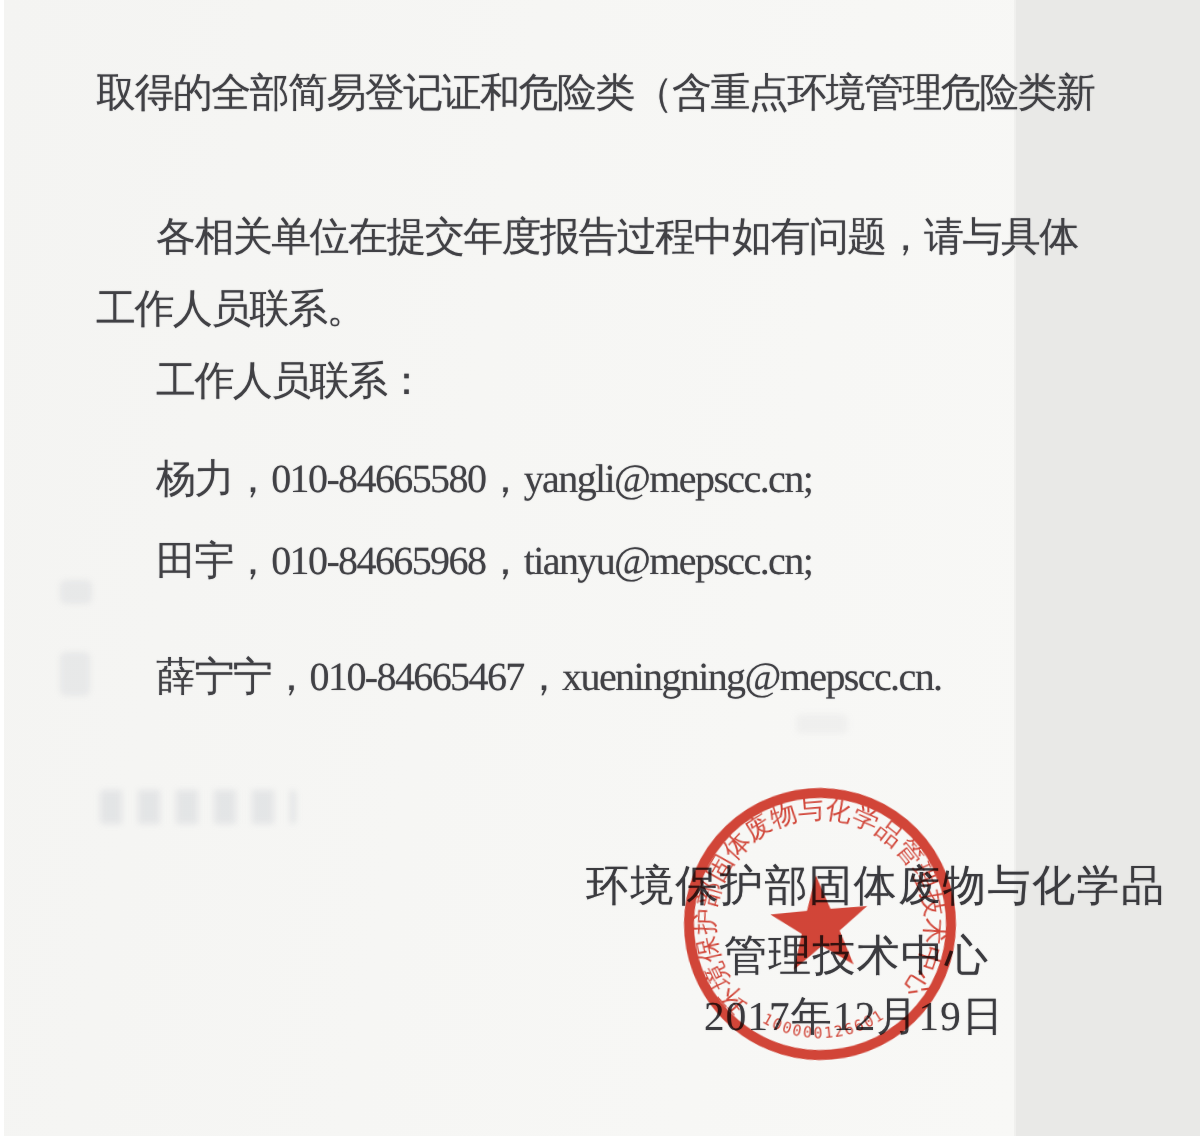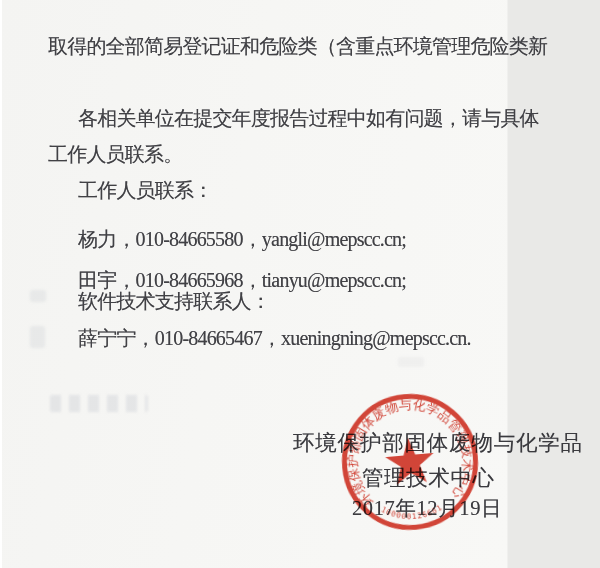--- a/index.html
+++ b/index.html
@@ -59,21 +59,20 @@
 <body>
 
 <div class="page">
 
   <div class="bline m  t1">取得的全部简易登记证和危险类（含重点环境管理危险类新</div>
   <div class="bline ind t3">各相关单位在提交年度报告过程中如有问题，请与具体</div>
   <div class="bline m  t4">工作人员联系。</div>
   <div class="bline ind t5">工作人员联系：</div>
   <div class="bline ind t6">杨力，010-84665580，yangli@mepscc.cn;</div>
   <div class="bline ind t7">田宇，010-84665968，tianyu@mepscc.cn;</div>
-  <div class="bline ind t8">软件技术支持联系人：</div>
   <div class="bline ind t9">薛宁宁，010-84665467，xueningning@mepscc.cn.</div>
 
   <div class="sig sig1">环境保护部固体废物与化学品</div>
   <div class="sig sig2">管理技术中心</div>
   <div class="sig sigdate">2017年12月19日</div>
 
   <div class="seal">
     <svg width="148" height="150" viewBox="0 0 148 150" xmlns="http://www.w3.org/2000/svg">
       <defs>
         <path id="ringPath" d="M 36.5,112.5 A 53,53 0 1 1 111.5,112.5" fill="none"></path>

